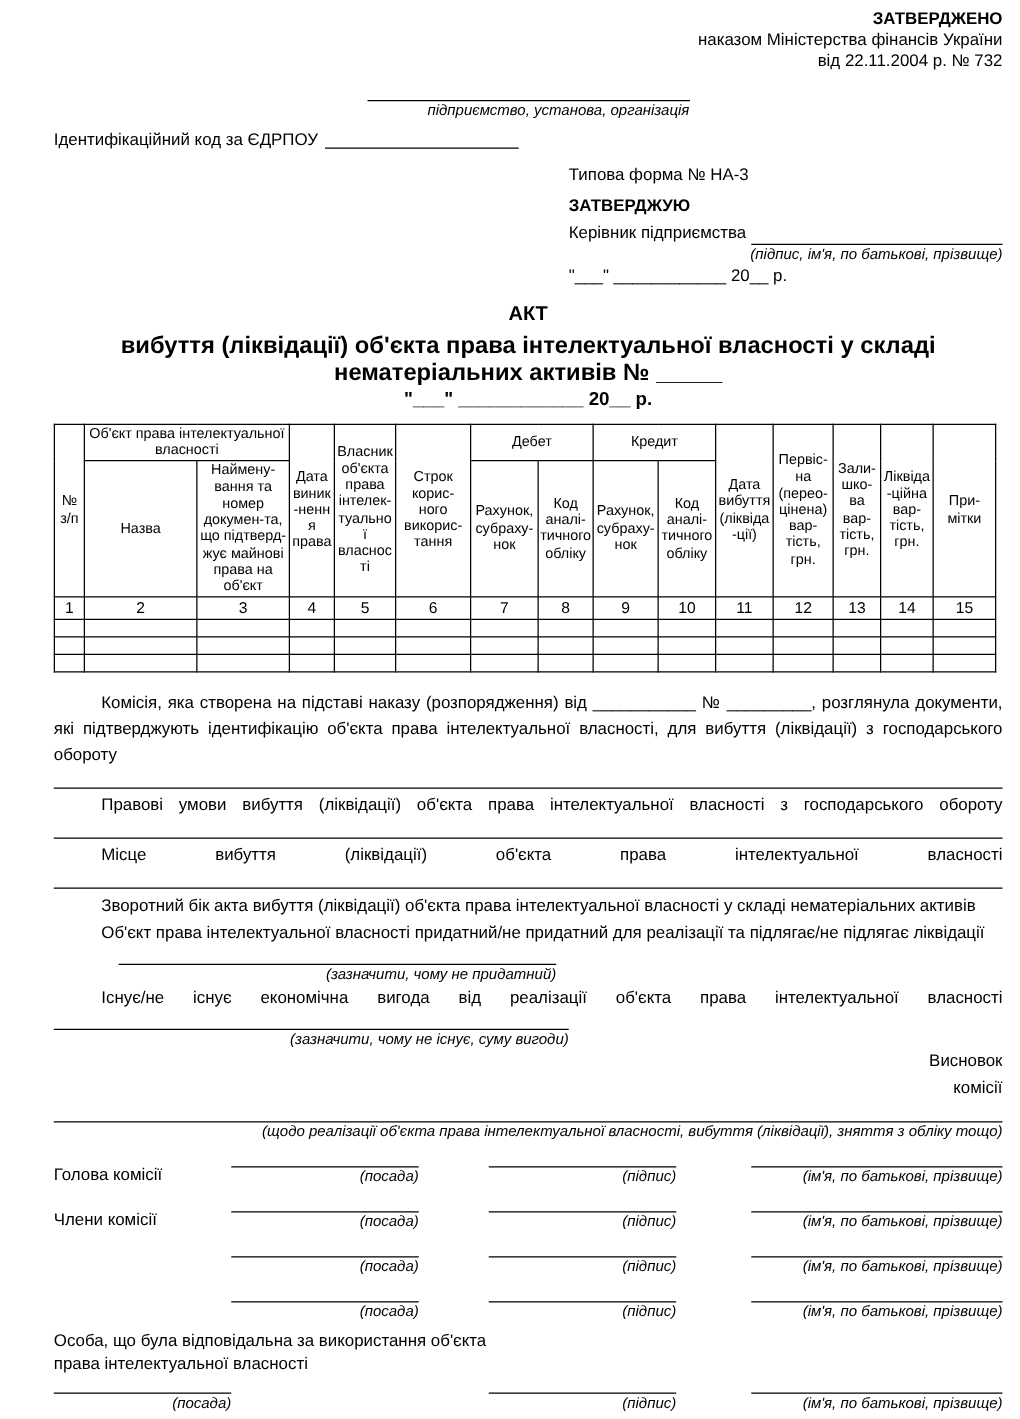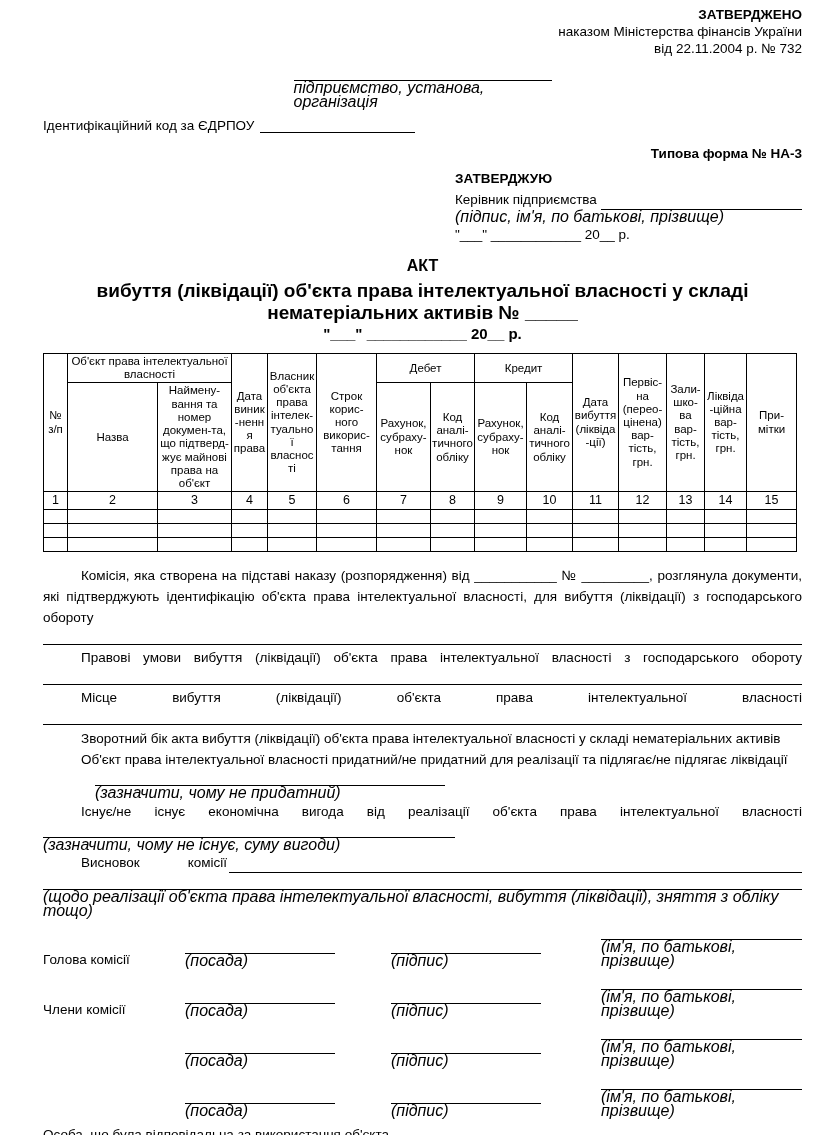--- a/index.html
+++ b/index.html
@@ -3,36 +3,36 @@
 <meta charset="utf-8">
 <style>
   * { box-sizing: border-box; margin: 0; padding: 0; }
   html,body { background:#fff; }
   .page {
     width: 816px; height: 1135px; background: #fff; color: #000;
     font-family: "Liberation Sans", sans-serif; font-size: 13.5px;
     padding: 6px 14px 0 43px; overflow: hidden; position: relative;
   }
   .b { font-weight: bold; }
-  .caption { font-style: italic; font-size: 16px; text-align: left; line-height: 14px; }
+  .caption { font-style: italic; font-size: 12px; text-align: right; line-height: 14px; }
   .rule { border-bottom: 1px solid #000; }
 
   
   .approved { text-align: right; line-height: 17px; }
 
   
   .org { width: 258px; margin: 14px auto 0 auto; }
   .org .rule { height: 10px; }
 
   .edrpou { margin-top: 9px; display: flex; align-items: flex-start; width: 372px; }
   .edrpou .fill { flex: 1; border-bottom: 1px solid #000; height: 15px; margin-left: 6px; }
 
   
   .rblock { margin-left: 412px; margin-top: 10px; line-height: 21px; }
-  .rblock .form-type { text-align: right; font-weight: bold; }
+  .rblock .form-type { text-align: left; font-weight: normal; }
   .rblock .approve { font-weight: bold; margin-top: 4px; }
   .rblock .head-line { display: flex; align-items: flex-end; }
   .rblock .head-line .fill { flex: 1; border-bottom: 1px solid #000; height: 15px; margin-left: 4px; }
   .rblock .caption { margin-top: 0; }
 
   
   .title { text-align: center; margin-top: 12px; }
   .title .t1 { font-weight: bold; font-size: 16px; }
   .title .t2 { font-weight: bold; font-size: 19px; line-height: 22px; width: 700px; margin: 5px auto 0 auto; }
   .title .t3 { font-weight: bold; font-size: 15px; margin-top: 1px; }
@@ -50,21 +50,21 @@
   
   .para { text-align: justify; line-height: 21px; }
   .indent { text-indent: 38px; }
   .jlast { text-align-last: justify; }
   .rule-full { border-bottom: 1px solid #000; height: 17px; }
   .m-top { margin-top: 13px; }
 
   .blankwrap { }
   .blankwrap .rule-part { border-bottom: 1px solid #000; height: 16px; }
 
-  .concl { display: flex; align-items: flex-end; line-height: 21px; }
+  .concl { display: flex; align-items: flex-end; line-height: 21px; flex-direction: column; }
   .concl .w1 { margin-left: 38px; }
   .concl .w2 { margin-left: 48px; }
   .concl .fill { flex: 1; border-bottom: 1px solid #000; height: 15px; margin-left: 2px; }
 
   
   .sig-row { display: flex; margin-top: 9px; align-items: flex-end; }
   .sig-label { width: 142px; line-height: 17px; }
   .sig-cell { text-align: center; }
   .sig-line { border-bottom: 1px solid #000; height: 13px; }
   .c1 { width: 150px; margin-right: 56px; }

